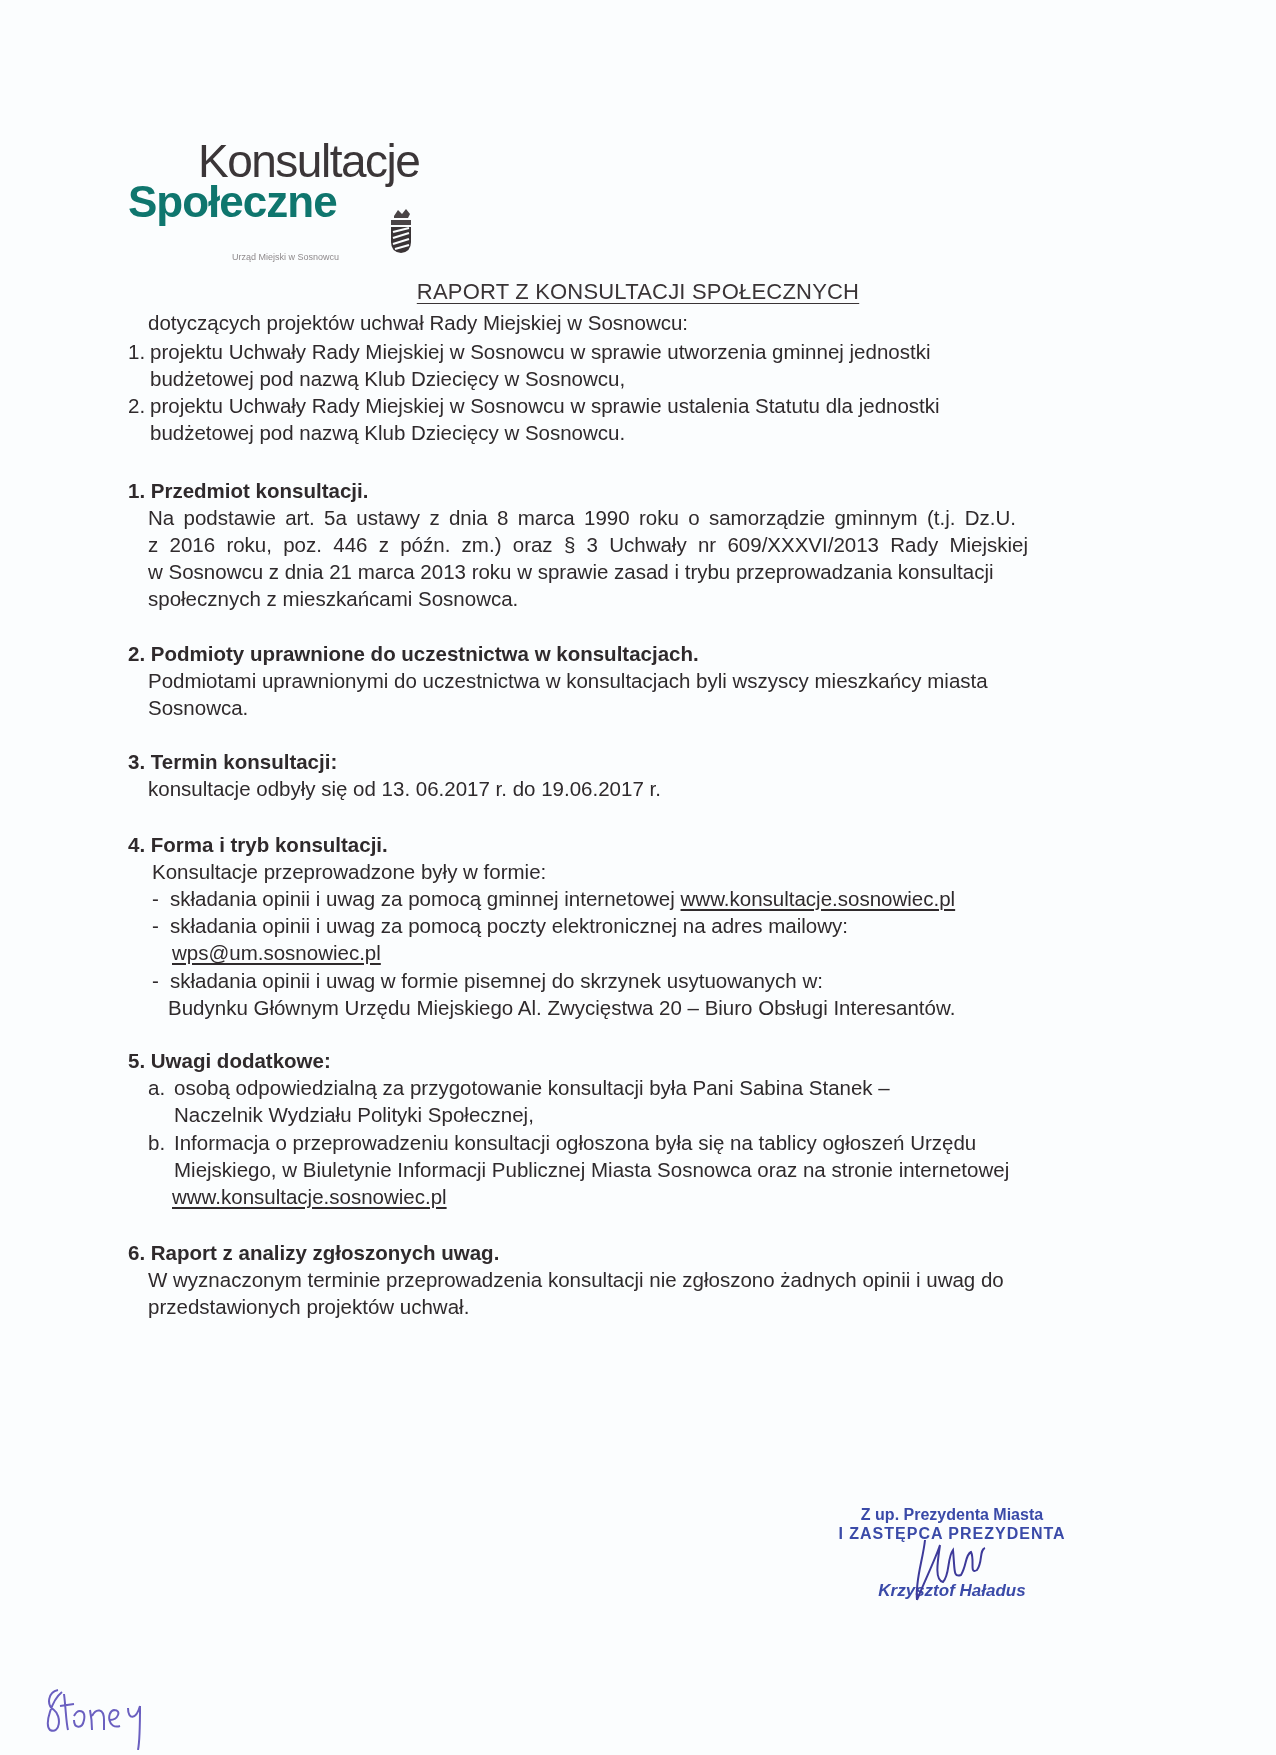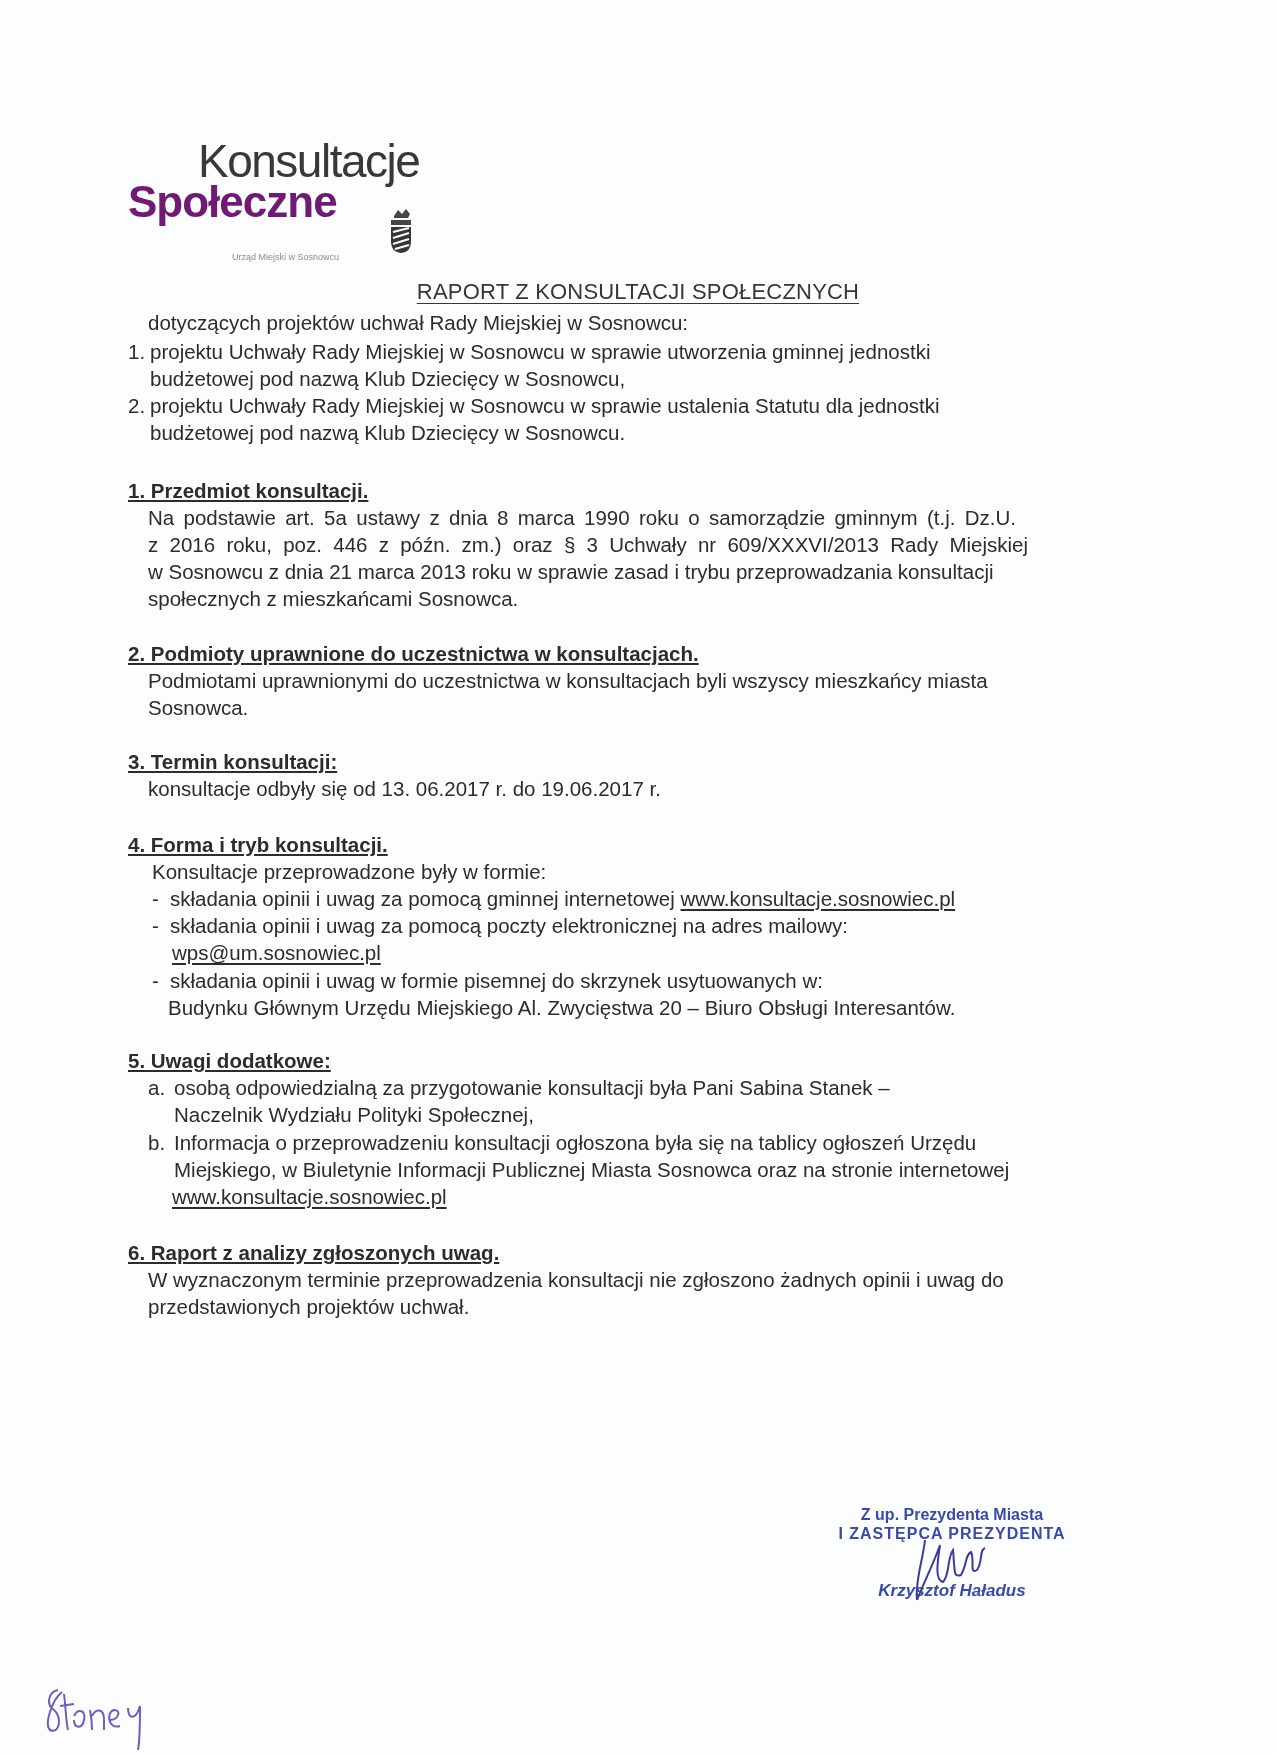--- a/index.html
+++ b/index.html
@@ -2,27 +2,27 @@
 <html><head>
 <meta charset="utf-8">
 <style>
   html, body { margin:0; padding:0; }
   body {
     width:1276px; height:1755px; background:#fbfdfe; position:relative; overflow:hidden;
     font-family:"Liberation Sans", sans-serif; color:#2e2a2b;
   }
   .abs { position:absolute; }
   .logo-line1 { left:158px; top:138px; font-size:46px; letter-spacing:-1.5px; color:#3b3638; font-weight:normal; line-height:1;margin-left:40px; }
-  .logo-line2 { left:128px; top:180px; font-size:44px; letter-spacing:-1px; color:#701a75; font-weight:bold; line-height:1;text-align:center; }
+  .logo-line2 { left:128px; top:180px; font-size:44px; letter-spacing:-1px; color:#0f766e; font-weight:bold; line-height:1;text-align:center; }
   .logo-sub { left:232px; top:252px; font-size:9px; color:#8f8a8c; }
   .crest { left:388px; top:208px; width:26px; height:46px; }
   .title { left:0; width:1276px; top:279px; text-align:center; font-size:22px; color:#3a3436; text-decoration:underline; text-underline-offset:4px; text-decoration-thickness:1px; letter-spacing:0.2px; }
   .body { font-size:20.5px; line-height:29px; color:#2f2a2c; }
   .ln { position:absolute; white-space:nowrap; }
-  .b { font-weight:bold;text-decoration:underline; }
+  .b { font-weight:bold; }
   a.link { color:#2f2a2c; text-decoration:underline; text-underline-offset:3px; }
   .just { text-align:justify; text-align-last:justify; }
   .stamp { left:822px; top:1505px; width:260px; font-family:Liberation Sans, sans-serif; font-weight:bold; color:#3a4aa8; font-size:16px; line-height:19px; text-align:center; }
   .stamp .l2 { letter-spacing:1px; }
   .stamp .name { font-style:italic; margin-top:38px; font-size:17px; }
   .sig { left:895px; top:1520px; width:120px; height:95px; }
   .hand { left:40px; top:1680px; width:130px; height:70px; }
 </style>
 </head>
 <body>

